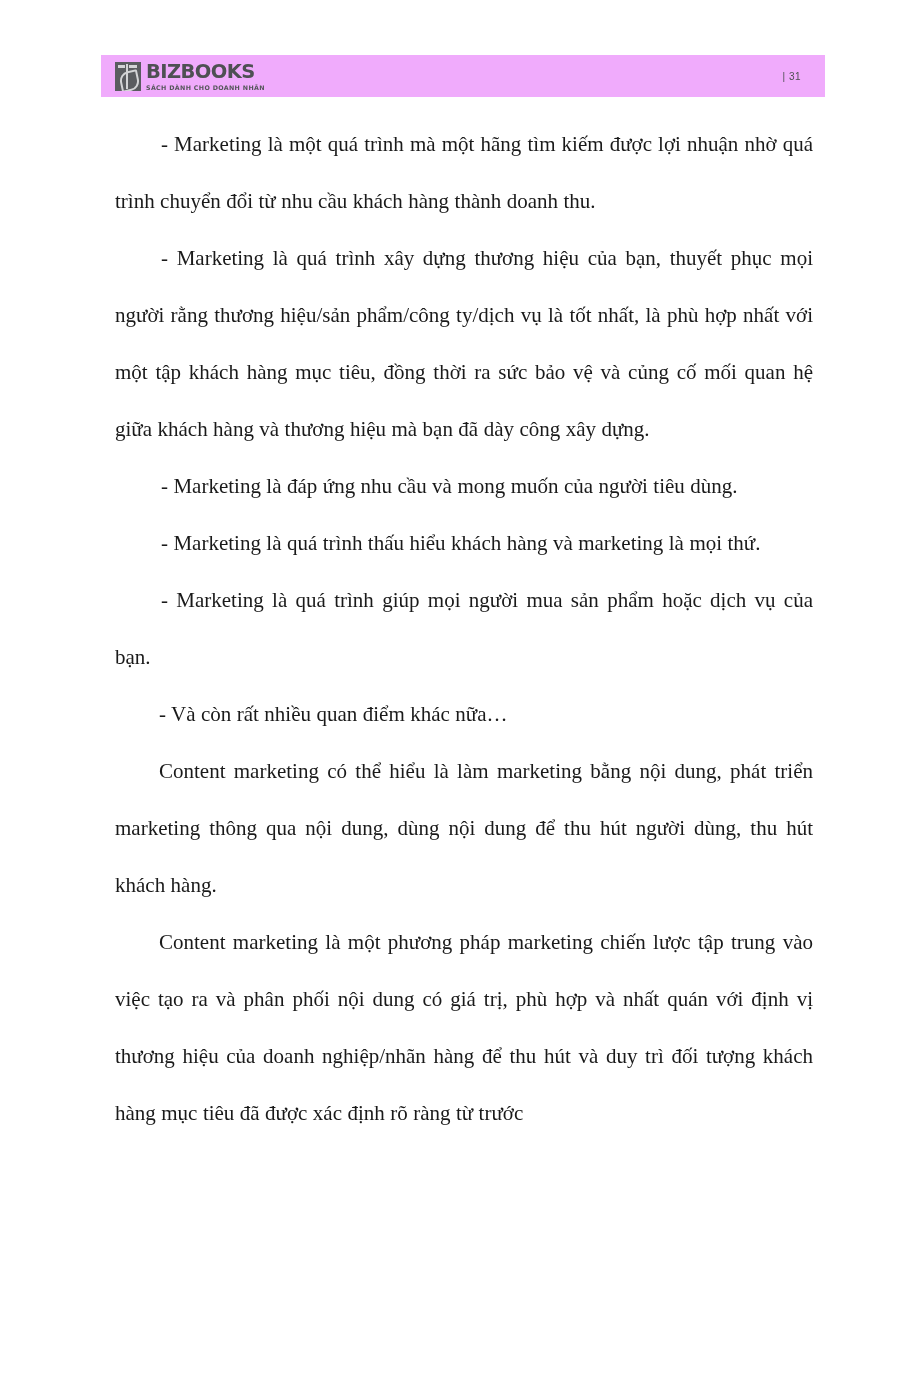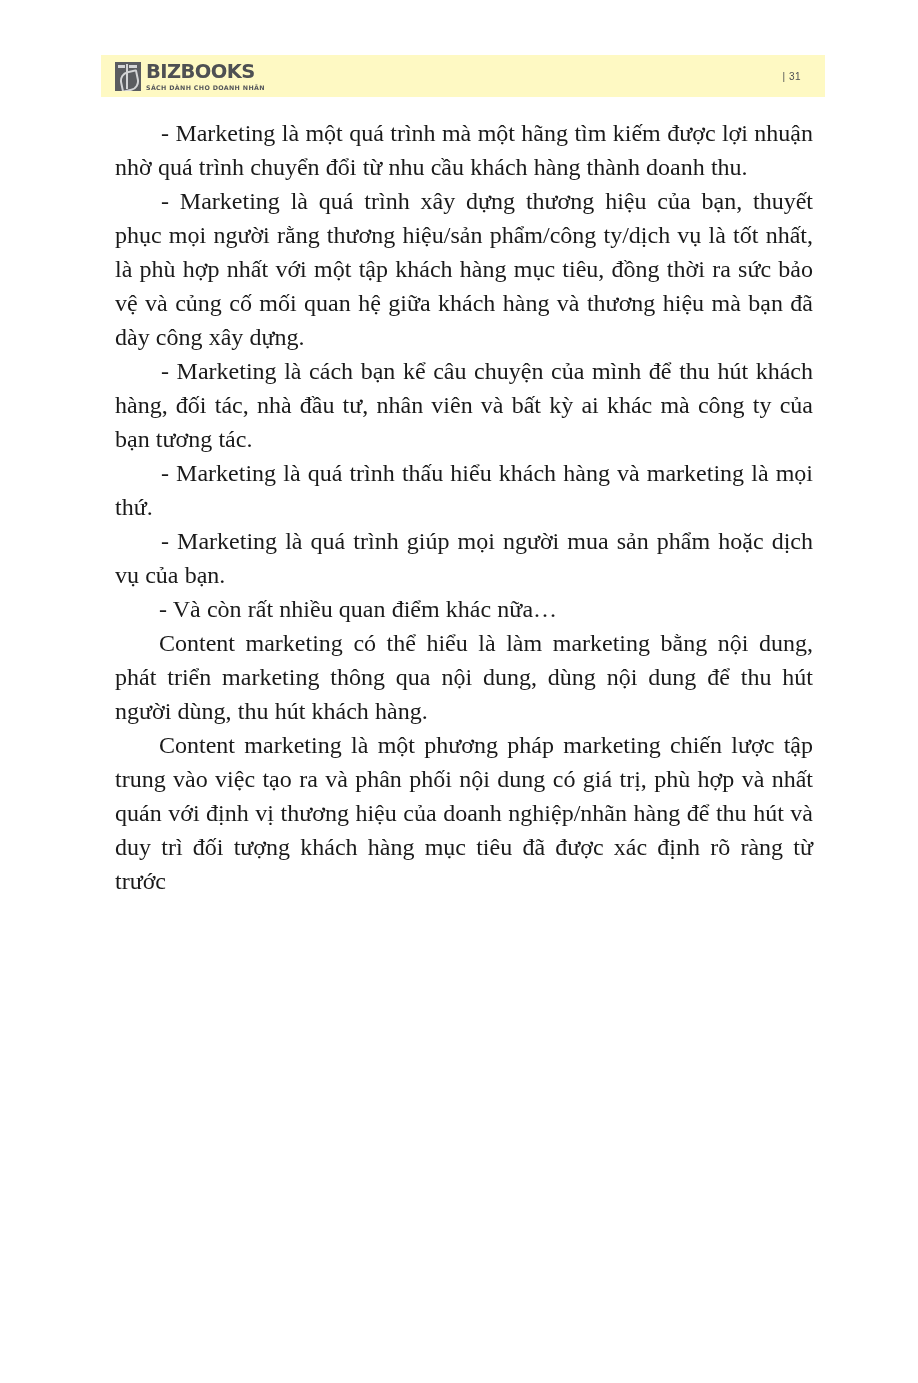--- a/index.html
+++ b/index.html
@@ -22,21 +22,21 @@
     background: #ffffff;
   }
 
   
   .header-band {
     position: absolute;
     left: 101px;
     top: 55px;
     width: 724px;
     height: 42px;
-    background: #fef9c3;
+    background: #f0abfc;
     display: flex;
     align-items: center;
     justify-content: space-between;
     box-sizing: border-box;
   }
 
   .brand {
     display: flex;
     align-items: flex-start;
     margin-left: 14px;
@@ -127,22 +127,22 @@
     position: absolute;
     left: 115px;
     top: 116px;
     width: 698px;
   }
 
   p.para {
     margin: 0 0 0 0;
     text-align: justify;
     text-justify: inter-word;
-    font-size: 24px;
-    line-height: 34px;
+    font-size: 21px;
+    line-height: 57px;
     text-indent: 46px;
     hyphens: none;
     word-spacing: 0.2px;
   }
   p.para:last-child { margin-bottom: 0; }
   p.para.tight { text-indent: 44px; }
 </style>
 </head>
 <body>
 
@@ -162,21 +162,21 @@
         <div class="brand-tag">SÁCH DÀNH CHO DOANH NHÂN</div>
       </div>
     </div>
 
     <div class="folio">| 31</div>
   </div>
 
   <div class="body-col">
     <p class="para">- Marketing là một quá trình mà một hãng tìm kiếm được lợi nhuận nhờ quá trình chuyển đổi từ nhu cầu khách hàng thành doanh thu.</p>
     <p class="para">- Marketing là quá trình xây dựng thương hiệu của bạn, thuyết phục mọi người rằng thương hiệu/sản phẩm/công ty/dịch vụ là tốt nhất, là phù hợp nhất với một tập khách hàng mục tiêu, đồng thời ra sức bảo vệ và củng cố mối quan hệ giữa khách hàng và thương hiệu mà bạn đã dày công xây dựng.</p>
-    <p class="para">- Marketing là cách bạn kể câu chuyện của mình để thu hút khách hàng, đối tác, nhà đầu tư, nhân viên và bất kỳ ai khác mà công ty của bạn tương tác.</p>
+    <p class="para">- Marketing là đáp ứng nhu cầu và mong muốn của người tiêu dùng.</p>
     <p class="para">- Marketing là quá trình thấu hiểu khách hàng và marketing là mọi thứ.</p>
     <p class="para">- Marketing là quá trình giúp mọi người mua sản phẩm hoặc dịch vụ của bạn.</p>
     <p class="para tight">- Và còn rất nhiều quan điểm khác nữa…</p>
     <p class="para tight">Content marketing có thể hiểu là làm marketing bằng nội dung, phát triển marketing thông qua nội dung, dùng nội dung để thu hút người dùng, thu hút khách hàng.</p>
     <p class="para tight">Content marketing là một phương pháp marketing chiến lược tập trung vào việc tạo ra và phân phối nội dung có giá trị, phù hợp và nhất quán với định vị thương hiệu của doanh nghiệp/nhãn hàng để thu hút và duy trì đối tượng khách hàng mục tiêu đã được xác định rõ ràng từ trước</p>
   </div>
 
 </div>
 
 </body></html>

